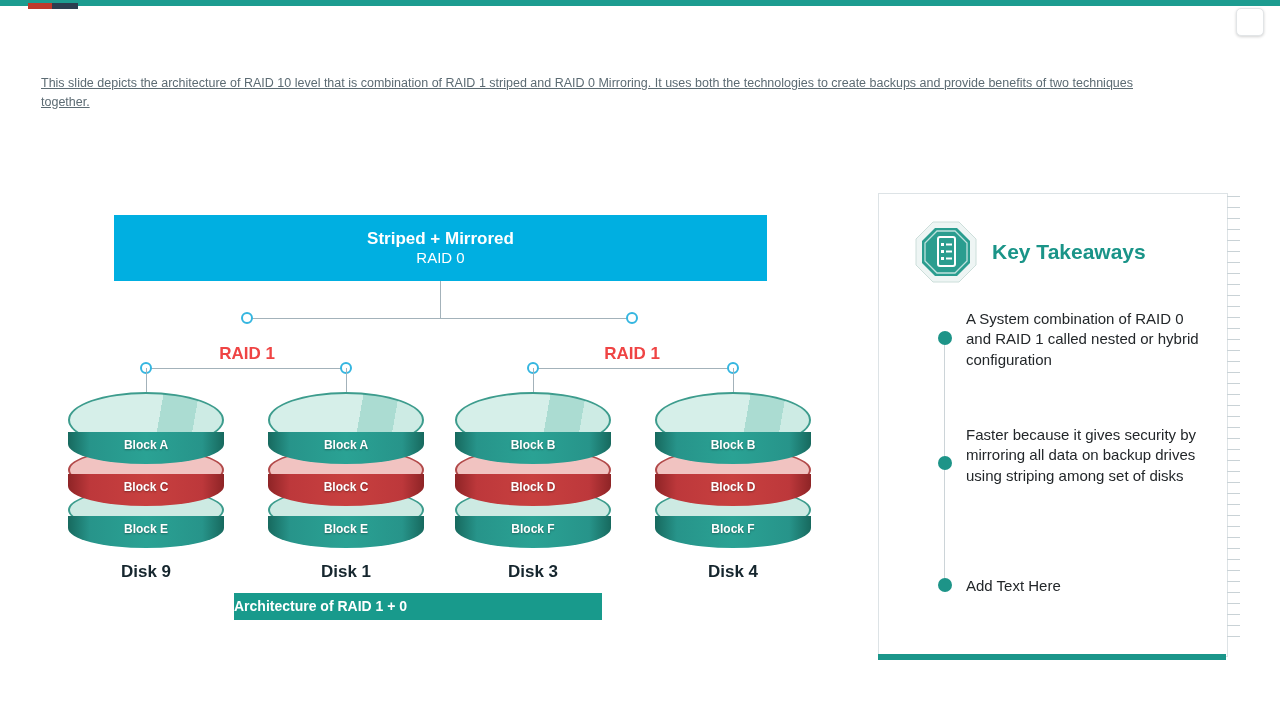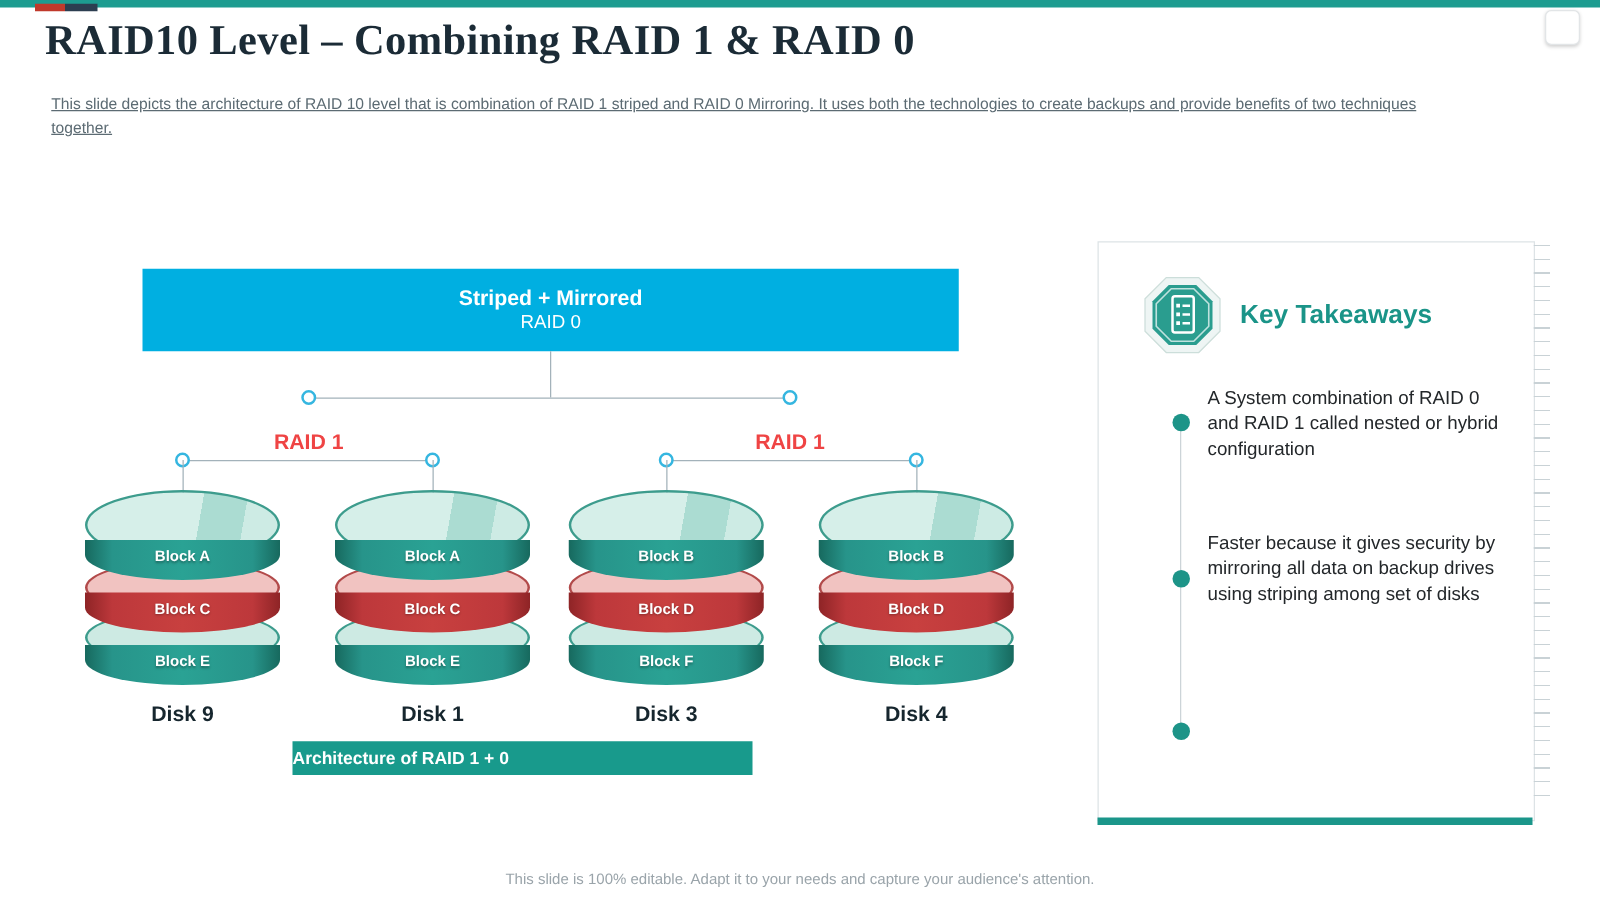--- a/index.html
+++ b/index.html
@@ -73,21 +73,20 @@
 </head>
 <body>
 
 <div class="slide">
 
   <div class="topbar"></div>
   <div class="topbar-red"></div>
   <div class="topbar-navy"></div>
   <div class="corner-icon"></div>
 
-  <h1 class="title">RAID10 Level – Combining RAID 1 &amp; RAID 0</h1>
   <p class="subtitle">This slide depicts the architecture of RAID 10 level that is combination of RAID 1 striped and RAID 0 Mirroring. It uses both the technologies to create backups and provide benefits of two techniques together.</p>
 
   <div class="rootbox">
     <div class="r2">Striped + Mirrored</div>
     <div class="r3">RAID 0</div>
   </div>
 
   <div class="vline" style="left:440px;top:281px;height:37px;"></div>
   <div class="hline" style="left:247px;top:318px;width:385px;"></div>
   <div class="node" style="left:241px;top:312px;"></div>
@@ -166,16 +165,16 @@
     </svg>
   </div>
   <h2 class="kt-title">Key Takeaways</h2>
 
   <div class="tk-line"></div>
   <span class="dot d1"></span>
   <span class="dot d2"></span>
   <span class="dot d3"></span>
   <p class="tk-item t1">A System combination of RAID 0 and RAID 1 called nested or hybrid configuration</p>
   <p class="tk-item t2">Faster because it gives security by mirroring all data on  backup drives using striping among set of disks</p>
+  <p class="tk-item t3">Add Text Here</p>
 
-  <p class="footer">This slide is 100% editable. Adapt it to your needs and capture your audience's attention.</p>
 
 </div>
 
 </body></html>

